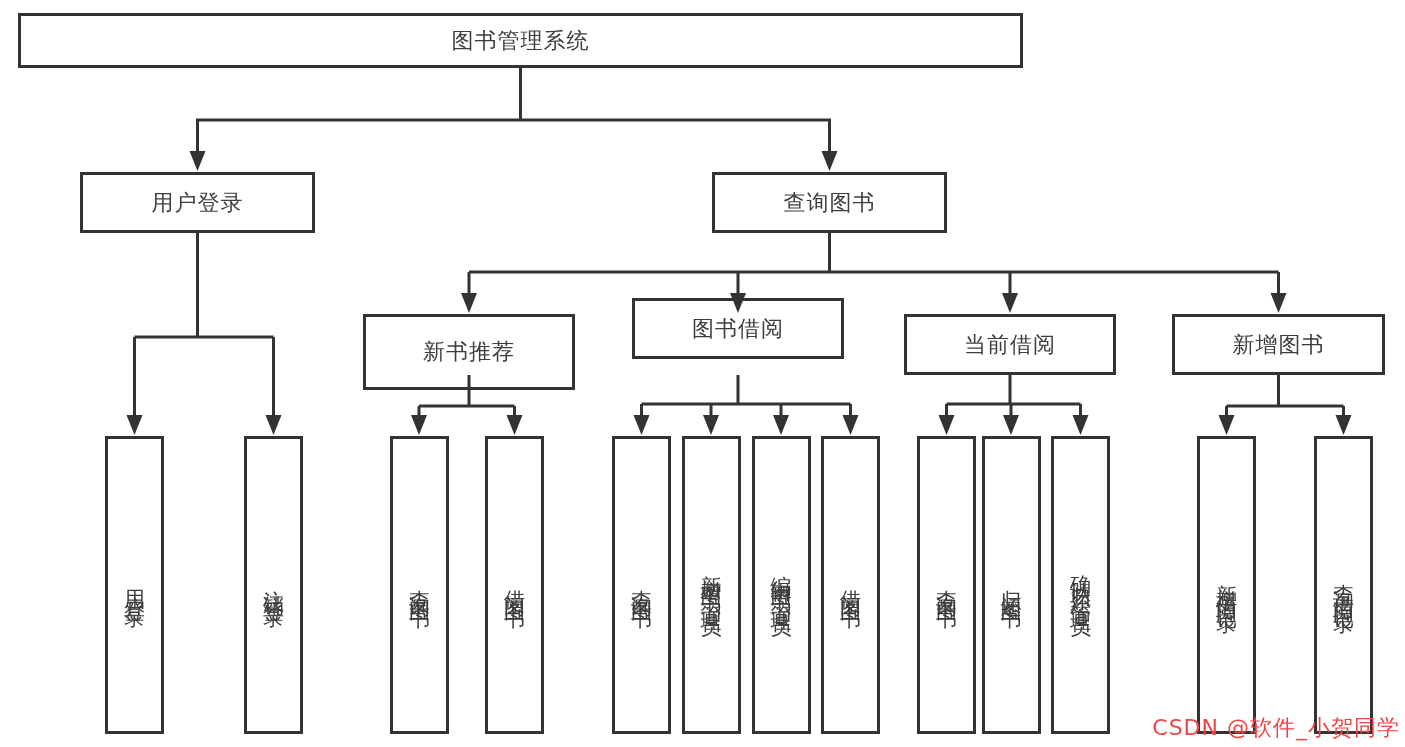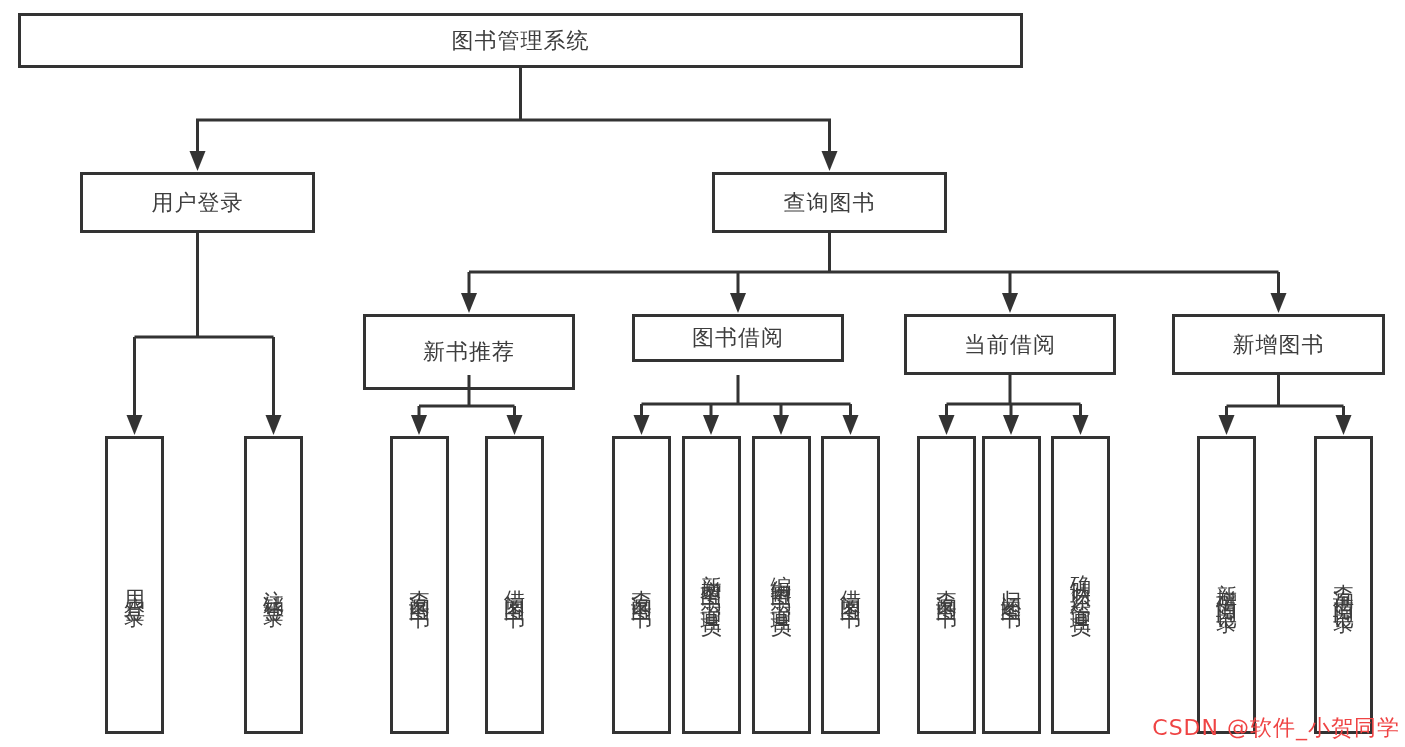--- a/index.html
+++ b/index.html
@@ -105,21 +105,21 @@
   <div class="hbox" style="left:80px; top:172px; width:235px; height:61px">
     <span>用户登录</span>
   </div>
   <div class="hbox" style="left:712px; top:172px; width:235px; height:61px">
     <span>查询图书</span>
   </div>
 
   <div class="hbox" style="left:363px; top:314px; width:212px; height:76px">
     <span>新书推荐</span>
   </div>
-  <div class="hbox" style="left:632px; top:314px; width:212px; height:48px">
+  <div class="hbox" style="left:632px; top:298px; width:212px; height:61px">
     <span>图书借阅</span>
   </div>
   <div class="hbox" style="left:904px; top:314px; width:212px; height:61px">
     <span>当前借阅</span>
   </div>
   <div class="hbox" style="left:1172px; top:314px; width:213px; height:61px">
     <span>新增图书</span>
   </div>
 
   <div class="vbox" style="left:105px">

